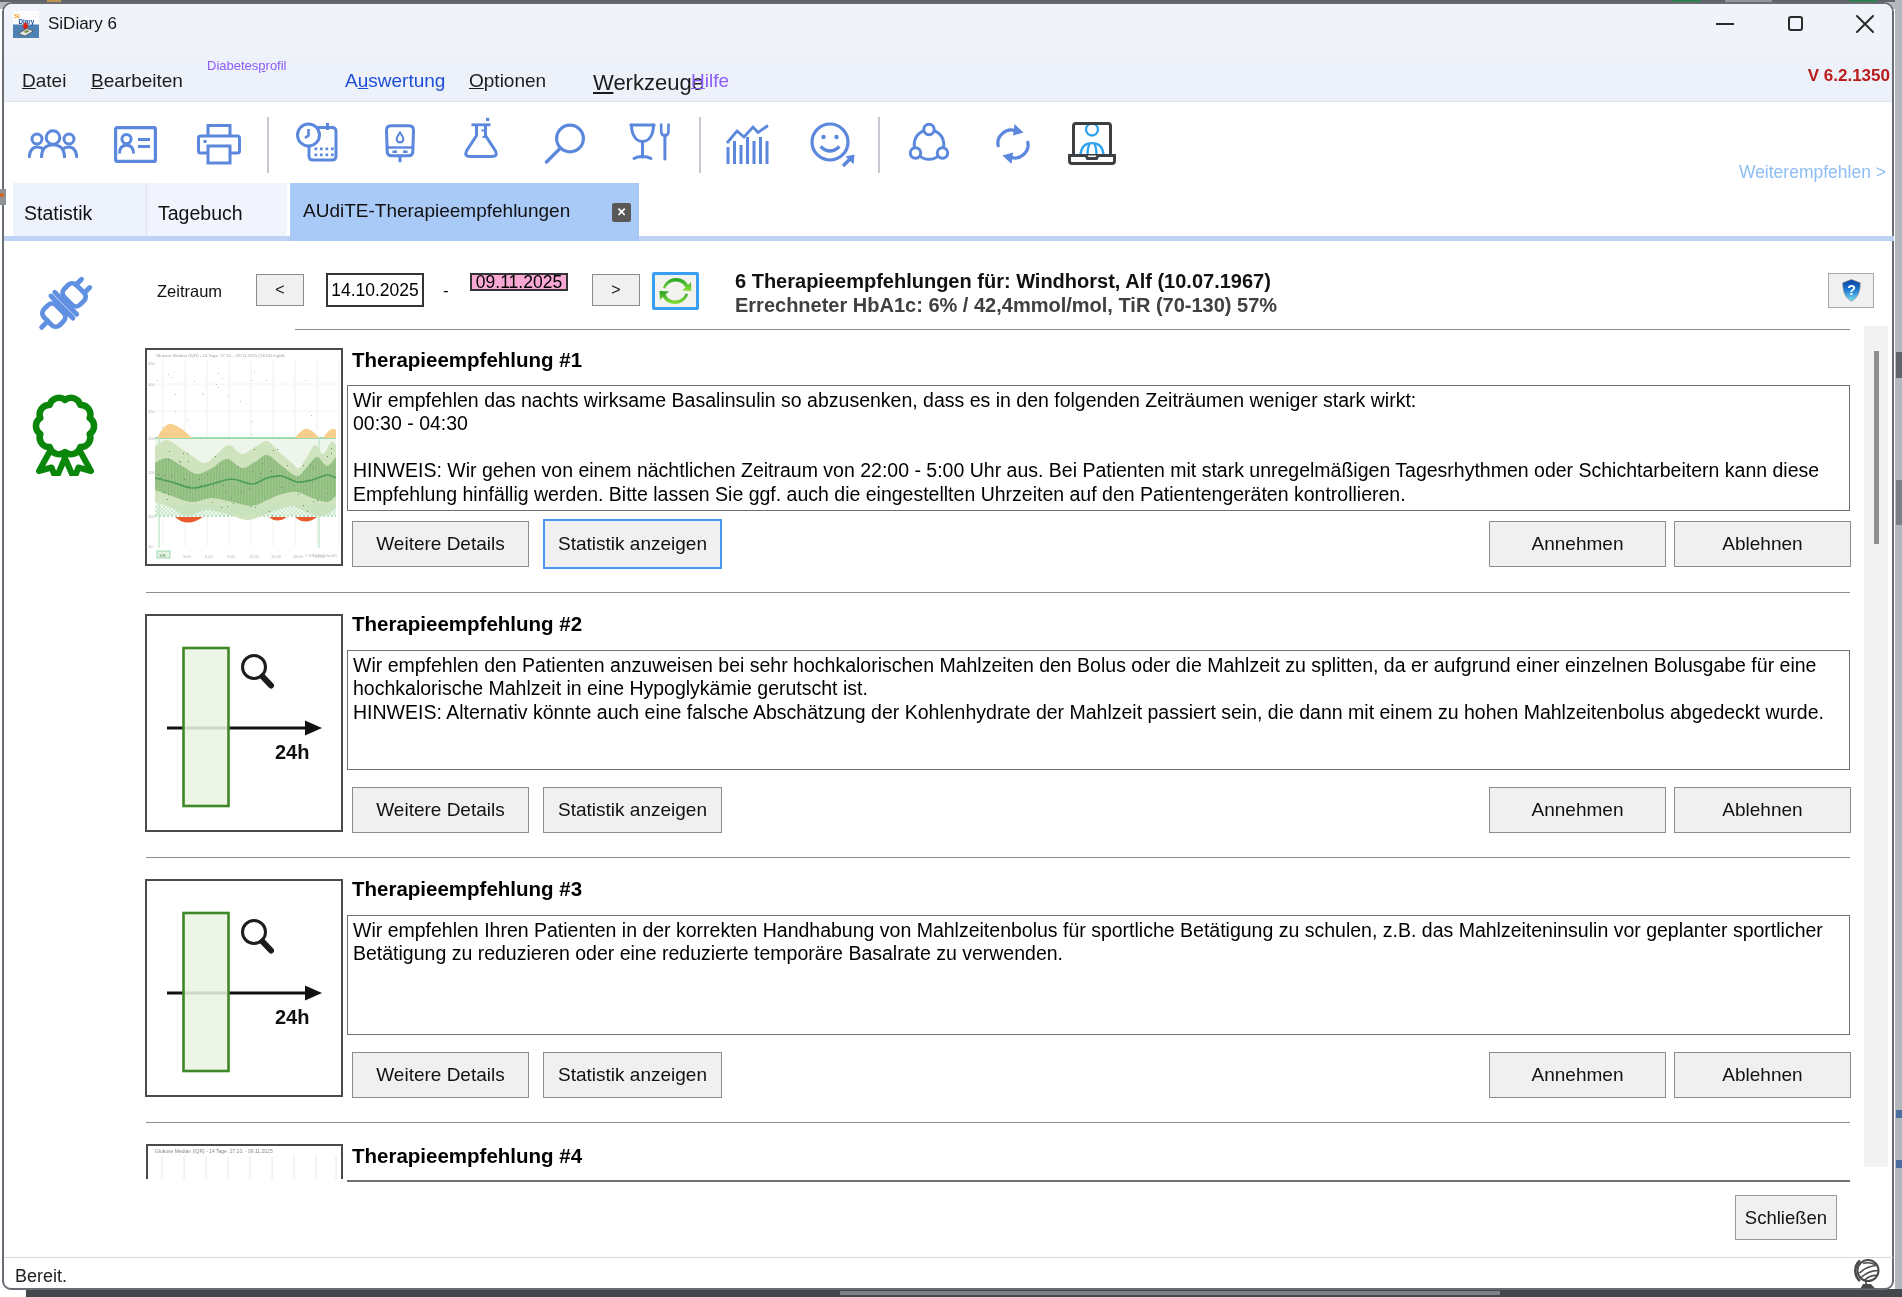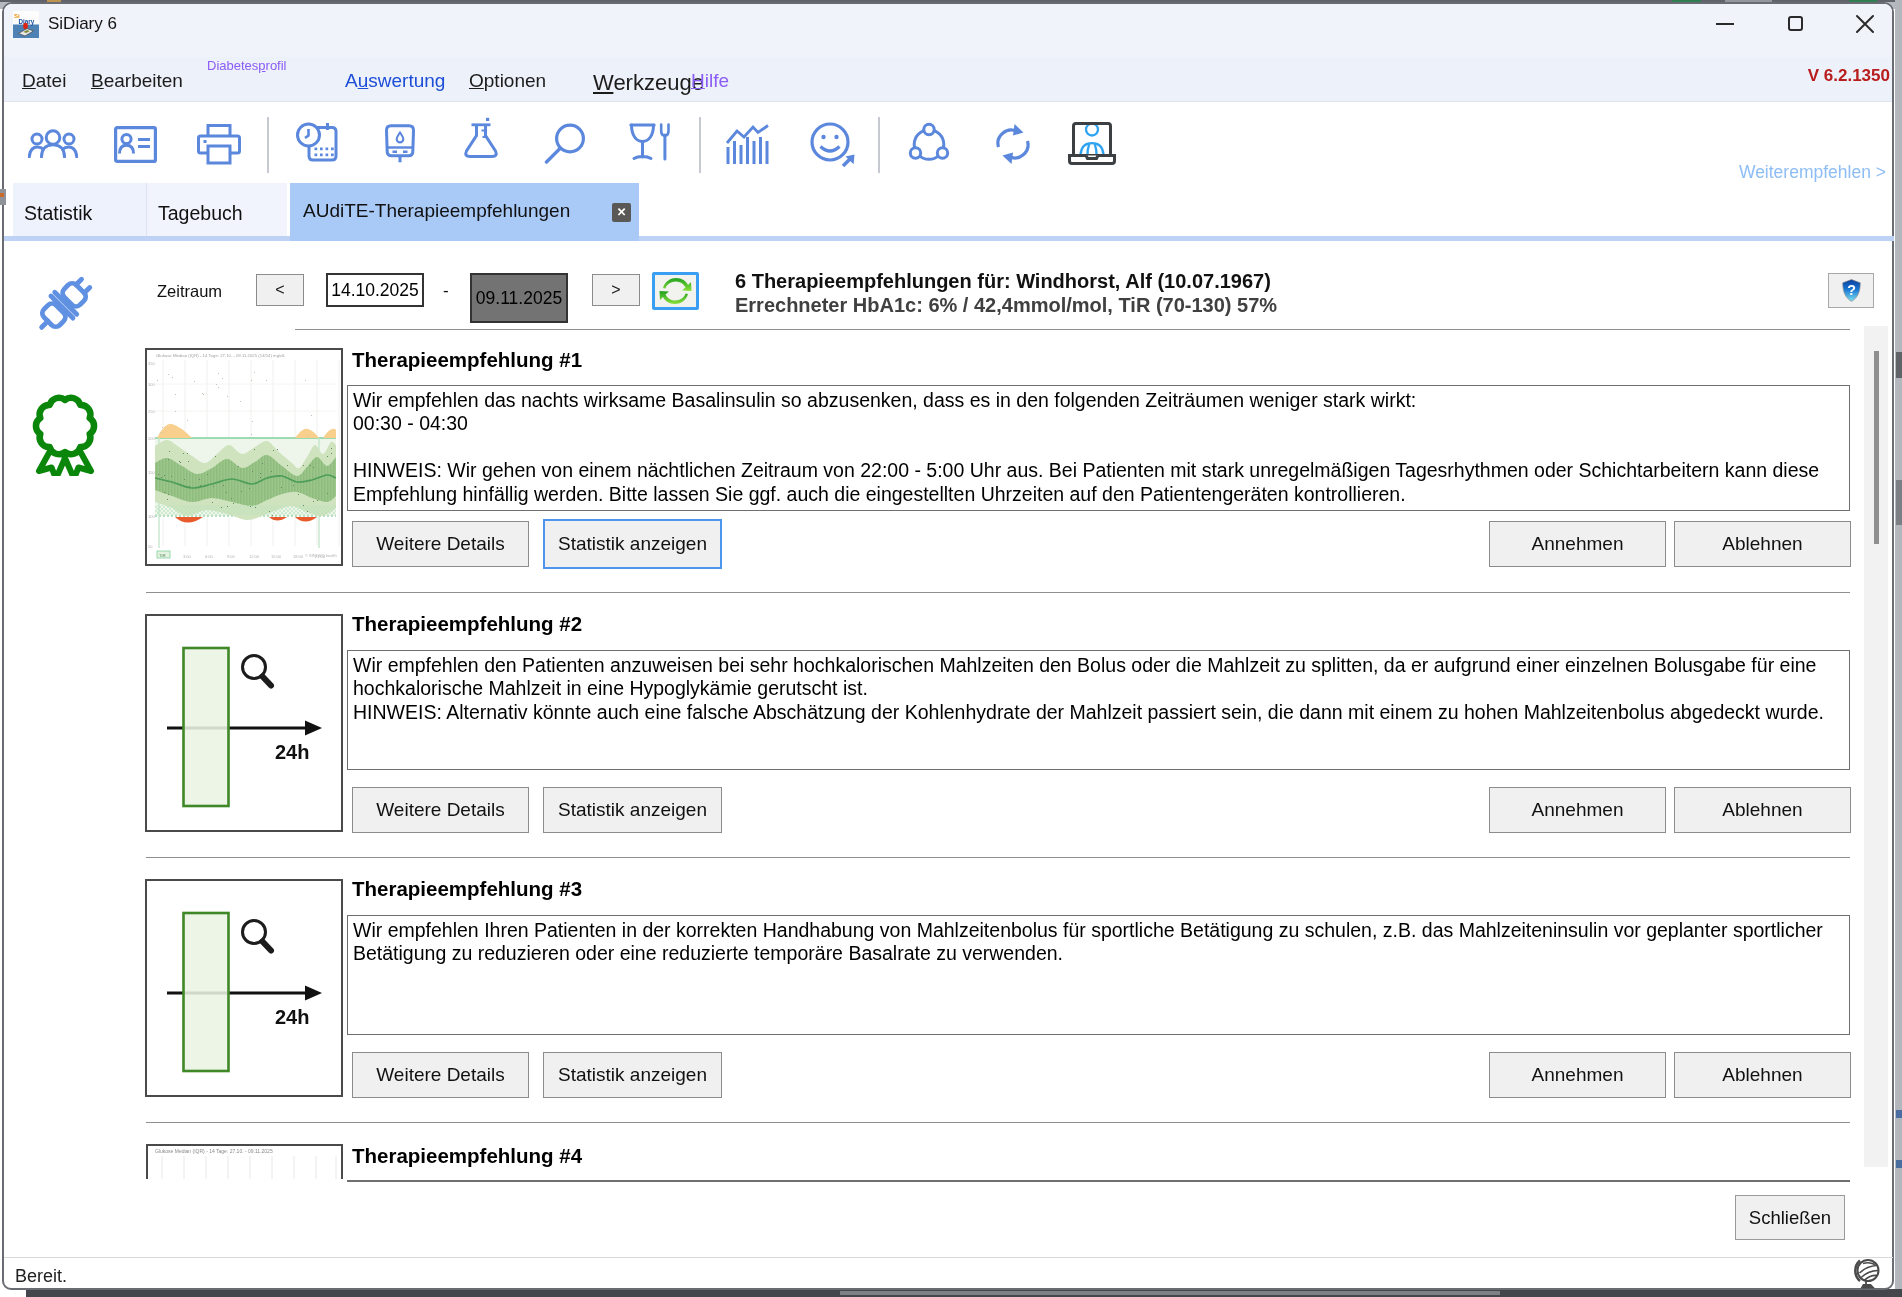--- a/index.html
+++ b/index.html
@@ -193,21 +193,21 @@
 </svg>
 <svg class="ab" style="left:28px;top:392px" width="74" height="84" viewBox="0 0 74 84" fill="none" stroke="#0a870a">
  <path d="M27 50 L11 79 L23.5 75.5 L28 86.5 L41 57" stroke-width="6" stroke-linejoin="round" fill="#fff"></path>
  <path d="M47 50 L63 79 L50.5 75.5 L46 86.5 L33 57" stroke-width="6" stroke-linejoin="round" fill="#fff"></path>
  <path d="M37.0 8.0 A9.5 9.5 0 0 1 52.3 13.0 A9.5 9.5 0 0 1 61.7 26.0 A9.5 9.5 0 0 1 61.7 42.0 A9.5 9.5 0 0 1 52.3 55.0 A9.5 9.5 0 0 1 37.0 60.0 A9.5 9.5 0 0 1 21.7 55.0 A9.5 9.5 0 0 1 12.3 42.0 A9.5 9.5 0 0 1 12.3 26.0 A9.5 9.5 0 0 1 21.7 13.0 A9.5 9.5 0 0 1 37.0 8.0 Z" stroke-width="6.5" stroke-linejoin="round" fill="#fff"></path>
 </svg>
 <div class="ab" style="left:157px;top:282px;font-size:16.5px;color:#111">Zeitraum</div>
 <div class="btn" style="left:256px;top:274px;width:48px;height:32px;font-size:16px">&lt;</div>
 <div class="ab" style="left:326px;top:273px;width:98px;height:34px;background:#fff;border:2px solid #333;display:flex;align-items:center;justify-content:center;font-size:17.5px;color:#000">14.10.2025</div>
 <div class="ab" style="left:443px;top:281px;font-size:17px;color:#111">-</div>
-<div class="ab" style="left:470px;top:273px;width:98px;height:50px;background:#737373;border:2px solid #333;display:flex;align-items:center;justify-content:center;font-size:17.5px;color:#000">09.11.2025</div>
+<div class="ab" style="left:470px;top:273px;width:98px;height:18px;background:#f9a8d4;border:2px solid #333;display:flex;align-items:center;justify-content:center;font-size:17.5px;color:#000">09.11.2025</div>
 <div class="btn" style="left:592px;top:274px;width:48px;height:32px;font-size:16px">&gt;</div>
 <div class="ab" style="left:652px;top:272px;width:47px;height:38px;background:#f2f2ef;border:3px solid #3a9ff2;border-radius:2px">
  <svg width="41" height="32" viewBox="0 0 41 32" fill="none">
   <defs>
         <linearGradient id="gr1" x1="0" y1="0" x2="0" y2="1">
    <stop offset="0" stop-color="#21a021"></stop>
           <stop offset="1" stop-color="#8ae03a"></stop>
         </linearGradient>
       </defs>
   <path d="M8 13 C10 6 16 3 21 3 C27 3 31 6 33 10 L36 7 L36.5 16 L27 15.5 L30.5 12.5 C28.5 8.5 25 6.5 21 6.5 C16 6.5 11.5 9.5 10.5 13.5 Z" fill="url(#gr1)"></path>
@@ -343,21 +343,21 @@
         <line x1="102" y1="10" x2="102" y2="34"></line>
         <line x1="124" y1="10" x2="124" y2="34"></line>
    <line x1="146" y1="10" x2="146" y2="34"></line>
         <line x1="168" y1="10" x2="168" y2="34"></line>
         <line x1="188" y1="10" x2="188" y2="34"></line>
   </g>
  </svg>
 </div>
 <div class="ab" style="left:352px;top:1144px;font-size:20.5px;font-weight:bold;color:#000">Therapieempfehlung #4</div>
 <div class="ab" style="left:347px;top:1180px;width:1503px;height:1.5px;background:#6f6f6f"></div>
-<div class="btn" style="left:1735px;top:1195px;width:110px;height:45px;font-size:18.5px;border-color:#9a9a9a">Schließen</div>
+<div class="btn" style="left:1735px;top:1195px;width:102px;height:45px;font-size:18.5px;border-color:#9a9a9a">Schließen</div>
 <div class="ab" style="left:4px;top:1257px;width:1889px;height:1px;background:#d8d8d8"></div>
 <div class="ab" style="left:15px;top:1266px;font-size:18px;color:#222">Bereit.</div>
 <svg class="ab" style="left:1851px;top:1257px" width="31" height="33" viewBox="0 0 31 33" fill="none" stroke="#4a4a4a">
  <circle cx="17" cy="13.5" r="10.5" stroke-width="2"></circle>
  <path d="M9 3.5 A13.5 13.5 0 0 0 9 24" stroke-width="2.5"></path>
  <path d="M8.5 16 Q16 9 25.5 8.5 M10 20.5 Q18 13.5 27 13.5 M13.5 23 Q20 17.5 26.5 18.5" stroke-width="1.6"></path>
  <path d="M12 6.5 Q18 4.5 24 7.5" stroke-width="1.6"></path>
  <path d="M15 24 L15 28 M11 30.5 H22 L19.5 28 H12.5 Z" stroke-width="1.8" fill="#4a4a4a"></path>
 </svg>
 </body></html>

